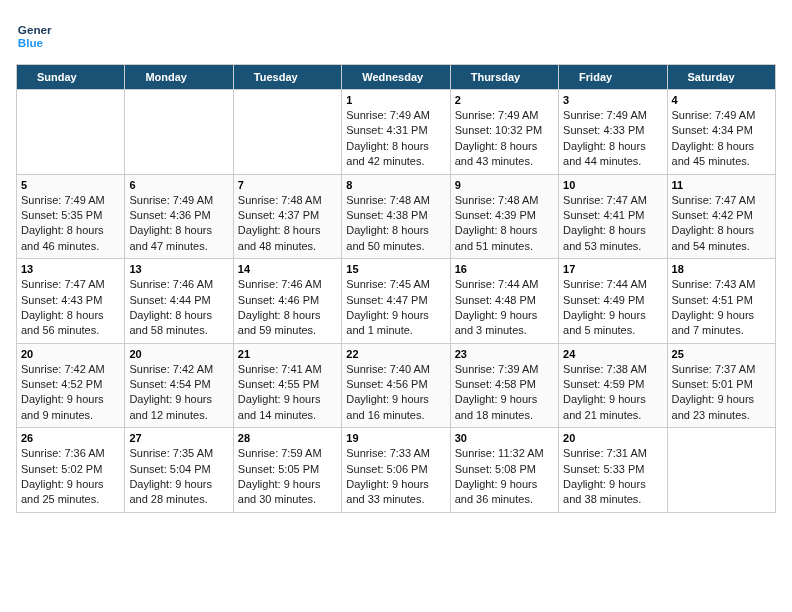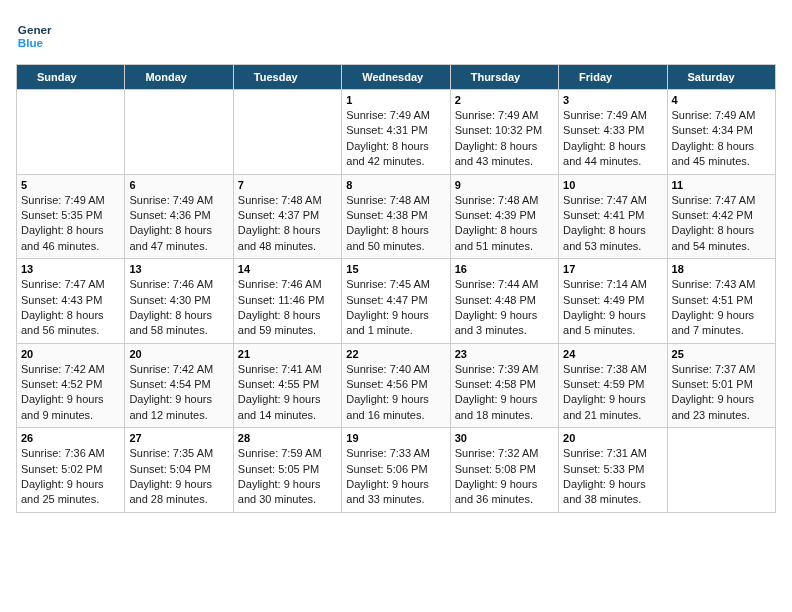--- a/index.html
+++ b/index.html
@@ -185,44 +185,44 @@
       <tr>
         <td>
           <div class="day-number">13</div>
           <div class="day-info">Sunrise: 7:47 AM
 Sunset: 4:43 PM
 Daylight: 8 hours and 56 minutes.</div>
         </td>
         <td>
           <div class="day-number">13</div>
           <div class="day-info">Sunrise: 7:46 AM
-Sunset: 4:30 PM
+Sunset: 4:44 PM
 Daylight: 8 hours and 58 minutes.</div>
         </td>
         <td>
           <div class="day-number">14</div>
           <div class="day-info">Sunrise: 7:46 AM
-Sunset: 11:46 PM
+Sunset: 4:46 PM
 Daylight: 8 hours and 59 minutes.</div>
         </td>
         <td>
           <div class="day-number">15</div>
           <div class="day-info">Sunrise: 7:45 AM
 Sunset: 4:47 PM
 Daylight: 9 hours and 1 minute.</div>
         </td>
         <td>
           <div class="day-number">16</div>
           <div class="day-info">Sunrise: 7:44 AM
 Sunset: 4:48 PM
 Daylight: 9 hours and 3 minutes.</div>
         </td>
         <td>
           <div class="day-number">17</div>
-          <div class="day-info">Sunrise: 7:14 AM
+          <div class="day-info">Sunrise: 7:44 AM
 Sunset: 4:49 PM
 Daylight: 9 hours and 5 minutes.</div>
         </td>
         <td>
           <div class="day-number">18</div>
           <div class="day-info">Sunrise: 7:43 AM
 Sunset: 4:51 PM
 Daylight: 9 hours and 7 minutes.</div>
         </td>
       </tr>
@@ -290,21 +290,21 @@
 Daylight: 9 hours and 30 minutes.</div>
         </td>
         <td>
           <div class="day-number">19</div>
           <div class="day-info">Sunrise: 7:33 AM
 Sunset: 5:06 PM
 Daylight: 9 hours and 33 minutes.</div>
         </td>
         <td>
           <div class="day-number">30</div>
-          <div class="day-info">Sunrise: 7:32 AM
+          <div class="day-info">Sunrise: 11:32 AM
 Sunset: 5:08 PM
 Daylight: 9 hours and 36 minutes.</div>
         </td>
         <td>
           <div class="day-number">20</div>
           <div class="day-info">Sunrise: 7:31 AM
 Sunset: 5:33 PM
 Daylight: 9 hours and 38 minutes.</div>
         </td>
         <td class="empty-cell"></td>

